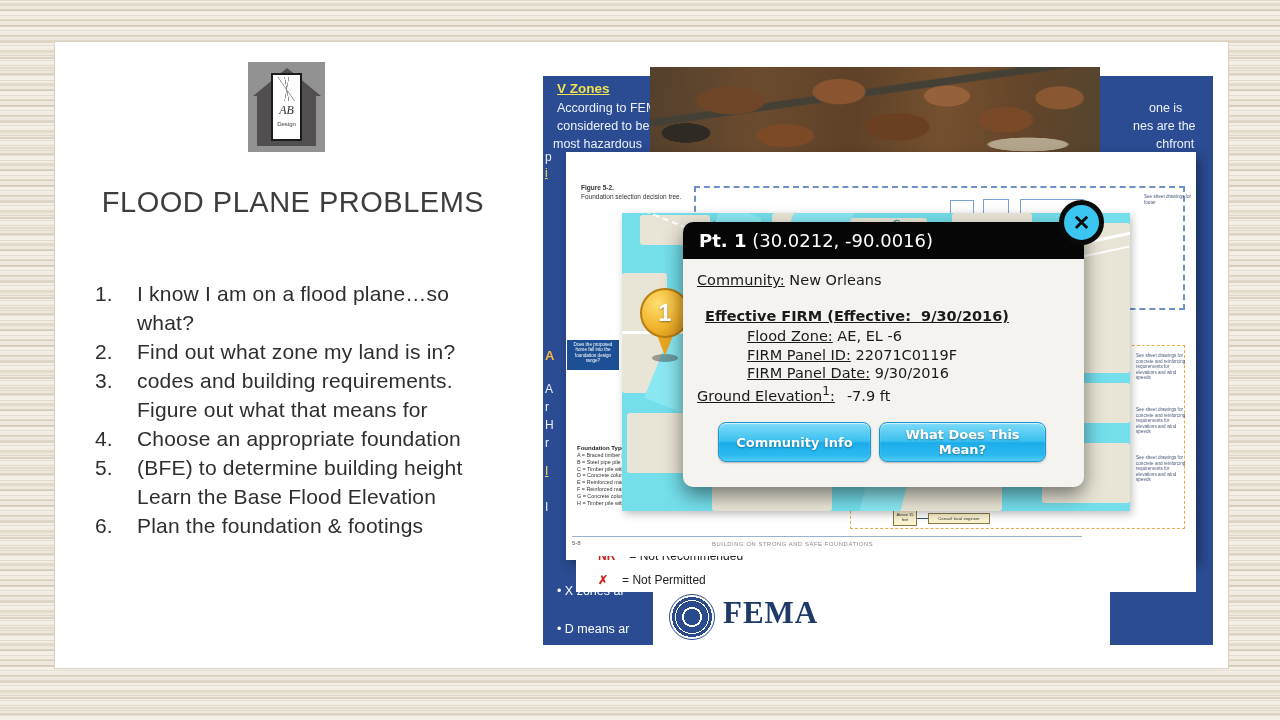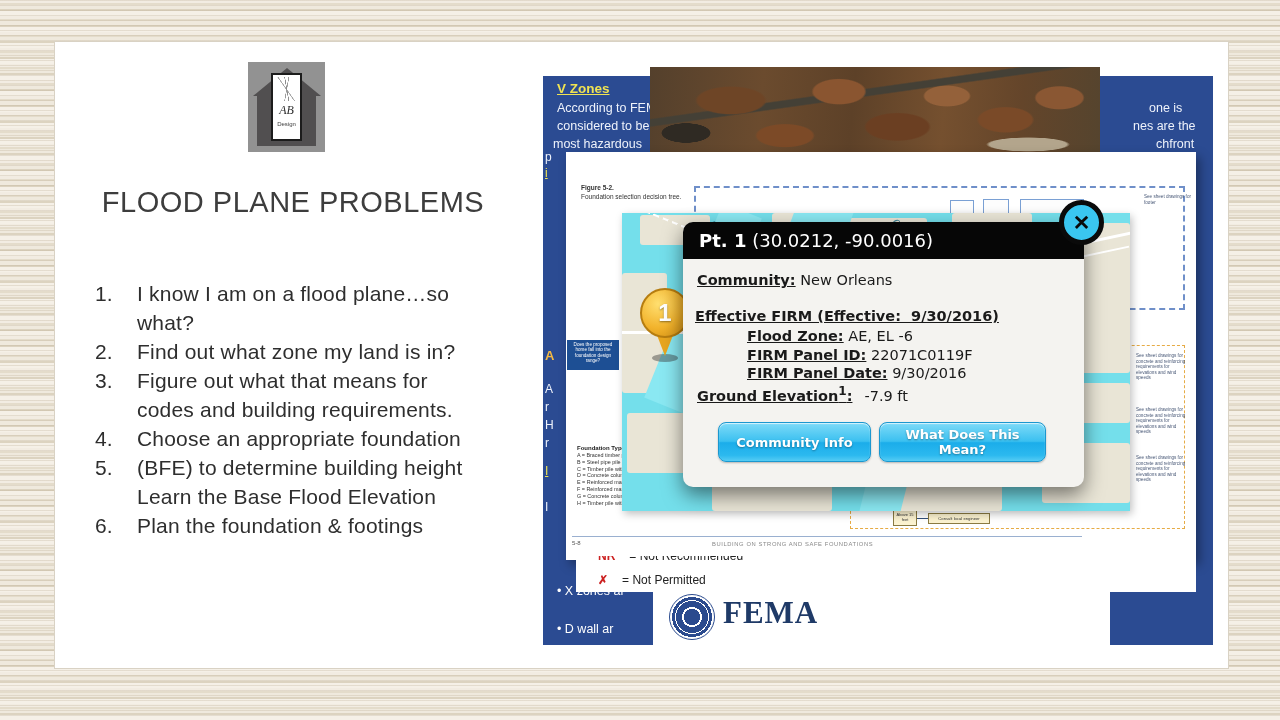--- a/index.html
+++ b/index.html
@@ -120,23 +120,23 @@
   .pin-shadow{left:12px;top:66px;width:26px;height:8px;background:rgba(60,60,60,0.45);border-radius:50%;}
   .pin-tail{left:15px;top:42px;width:0;height:0;border-left:10px solid transparent;border-right:10px solid transparent;border-top:26px solid #e8a61f;}
   .pin-circle{left:0;top:0;width:50px;height:50px;border-radius:50%;box-sizing:border-box;border:2px solid #b67d10;
     background:radial-gradient(circle at 35% 30%, #ffdf70, #f2b32c 55%, #cf8c12);
     display:flex;align-items:center;justify-content:center;font-size:24px;font-weight:bold;color:#fff;text-shadow:0 1px 2px rgba(0,0,0,0.4);}
   
   .popup{left:683px;top:222px;width:401px;height:265px;background:#f4f3f0;border-radius:10px;box-shadow:0 8px 20px rgba(0,0,0,0.5);z-index:8;font-family:"DejaVu Sans",sans-serif;}
   .popup-header{position:absolute;left:0;top:0;width:100%;height:37px;background:#060606;border-radius:10px 10px 0 0;color:#fff;font-size:18px;line-height:37px;padding-left:16px;box-sizing:border-box;white-space:pre;}
   .ph-bold{font-weight:bold;}
   .prow{position:absolute;font-size:14.5px;color:#1a1a1a;white-space:pre;}
-  .plabel{font-weight:bold;text-decoration:underline;}
+  .plabel{font-weight:normal;text-decoration:underline;}
   .r-community{left:14px;top:50px;}
-  .r-firm{left:12px;top:86px;font-weight:bold;text-decoration:underline;}
+  .r-firm{left:22px;top:86px;font-weight:bold;text-decoration:underline;}
   .r-zone{left:64px;top:106px;} .r-id{left:64px;top:125px;} .r-date{left:64px;top:143px;}
   .r-ground{left:14px;top:162px;}
   .ground-val{margin-left:12px;}
   .pbtn{position:absolute;top:200px;height:40px;border-radius:8px;border:1px solid #1b97cf;color:#fff;font-weight:bold;font-size:13px;font-family:"DejaVu Sans",sans-serif;
     background:linear-gradient(180deg,#7edbf8 0%,#3bc0f0 48%,#1badea 52%,#2cb9ef 85%,#55ccf4 100%);
     text-shadow:0 1px 2px rgba(0,0,0,0.35);box-shadow:inset 0 1px 1px rgba(255,255,255,0.7), 0 1px 2px rgba(0,0,0,0.25);}
   .btn1{left:35px;width:153px;} .btn2{left:196px;width:167px;}
   .closebtn{left:1059px;top:200px;width:45px;height:45px;border-radius:50%;background:#3ac6f0;border:5px solid #0a0a0a;box-sizing:border-box;z-index:9;
     display:flex;align-items:center;justify-content:center;font-size:21px;font-weight:bold;color:#0a0a0a;cursor:pointer;}
 </style>
@@ -168,22 +168,22 @@
     </div>
     <div class="list-item">
       <div class="list-num">2.</div>
       <div class="list-text">
           <span>Find out what zone my land is in?</span>
         </div>
     </div>
     <div class="list-item">
       <div class="list-num">3.</div>
       <div class="list-text">
+          <span>codes and building requirements.</span>
           <span>Figure out what that means for</span>
-          <span>codes and building requirements.</span>
         </div>
     </div>
     <div class="list-item">
       <div class="list-num">4.</div>
       <div class="list-text">
           <span>Choose an appropriate foundation</span>
         </div>
     </div>
     <div class="list-item">
       <div class="list-num">5.</div>
@@ -211,21 +211,21 @@
     <div class="abs ef ef1">p</div>
     <div class="abs ef ef-link ef2">i</div>
     <div class="abs ef ef-heading ef3">A</div>
     <div class="abs ef ef4">A</div>
     <div class="abs ef ef5">r</div>
     <div class="abs ef ef6">H</div>
     <div class="abs ef ef7">r</div>
     <div class="abs ef ef-link ef8">I</div>
     <div class="abs ef ef9">I</div>
     <div class="abs vz-bullet vz-b1">•  X zones ar</div>
-    <div class="abs vz-bullet vz-b2">•  D wall ar</div>
+    <div class="abs vz-bullet vz-b2">•  D means ar</div>
   </div>
 
   <div class="abs photo"></div>
 
   <div class="abs docpage">
     <div class="abs fig-label">Figure 5-2.</div>
     <div class="abs fig-caption">Foundation selection decision tree.</div>
     <div class="abs dash-blue"></div>
     <div class="abs form-box fb1"></div>
     <div class="abs form-box fb2"></div>

